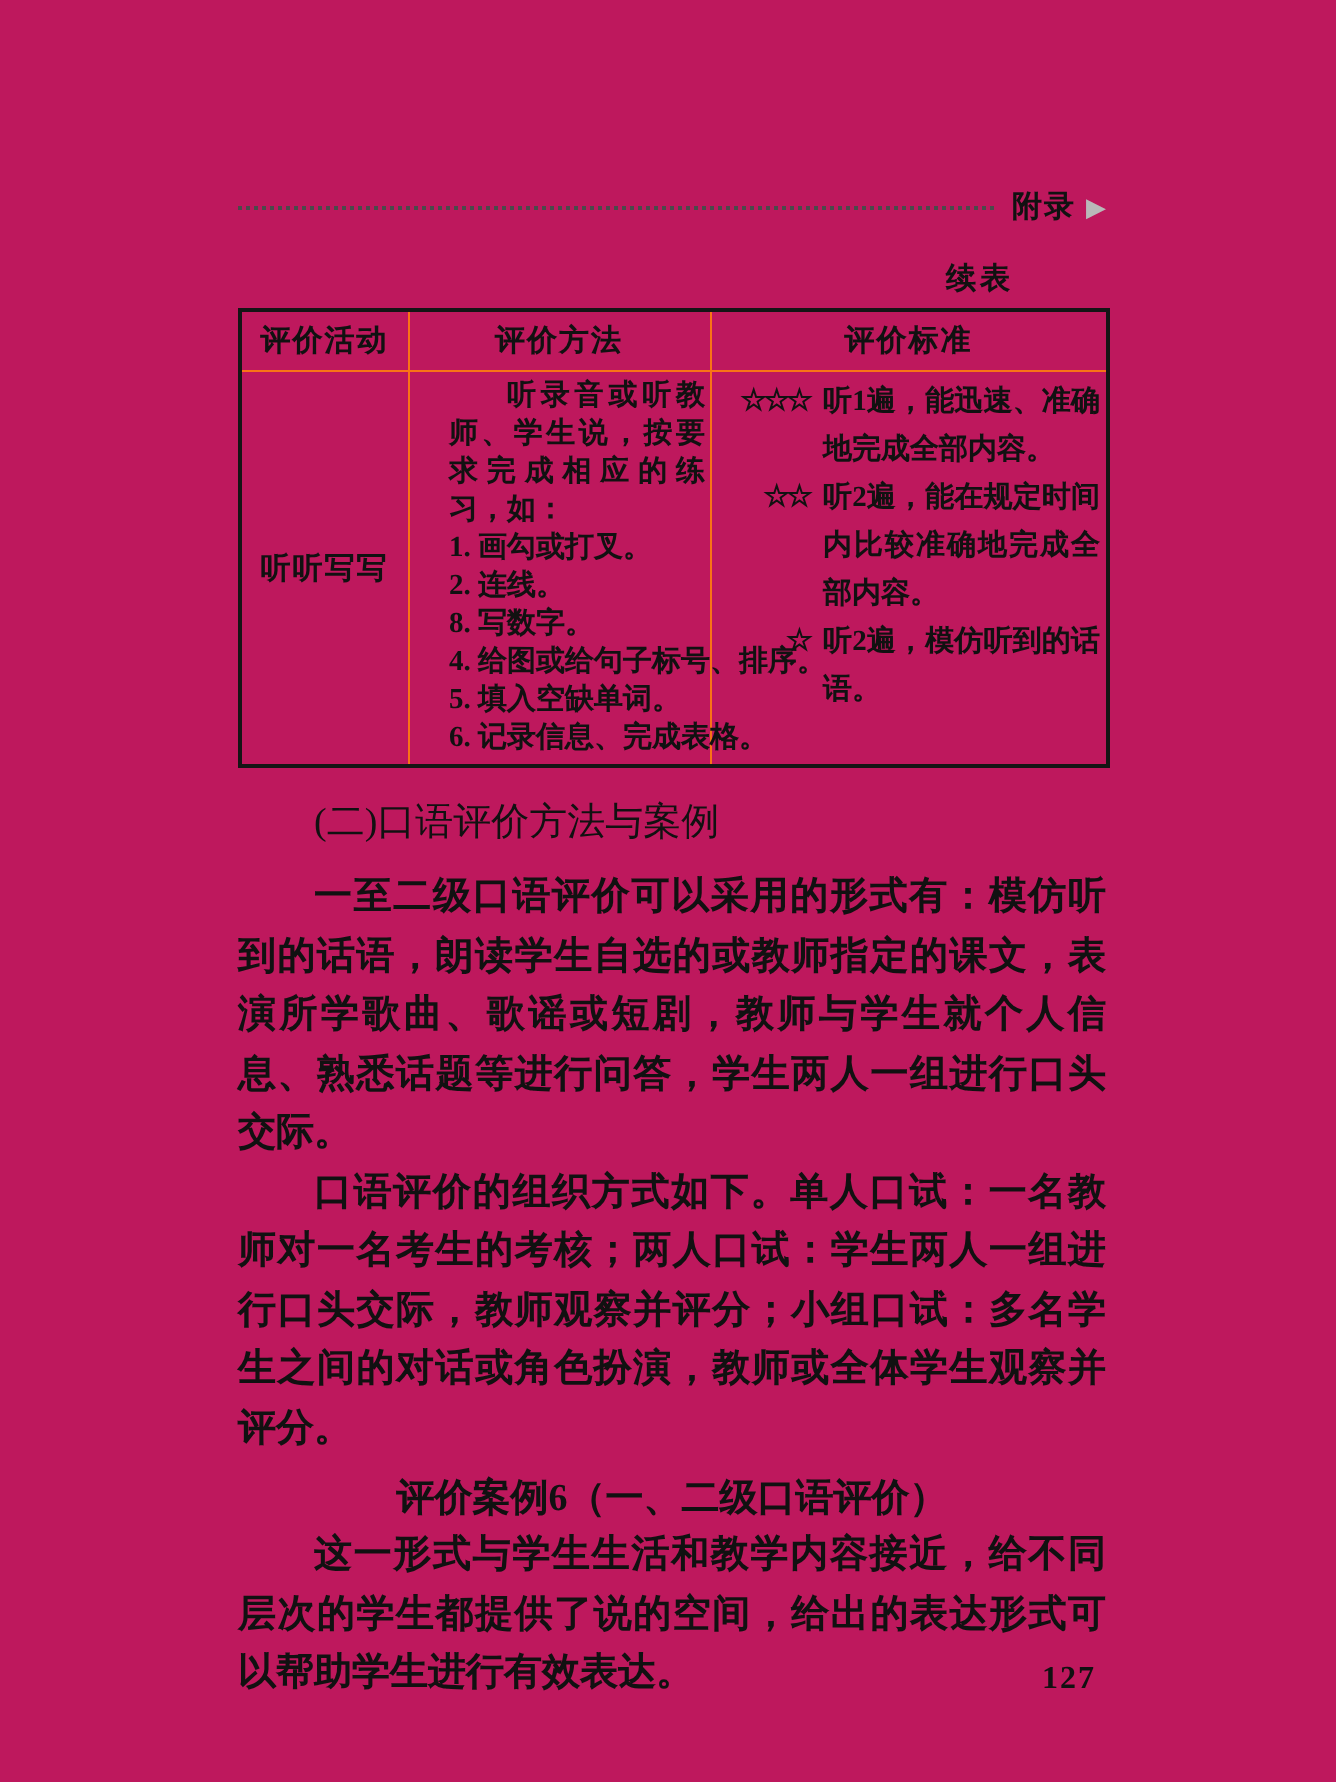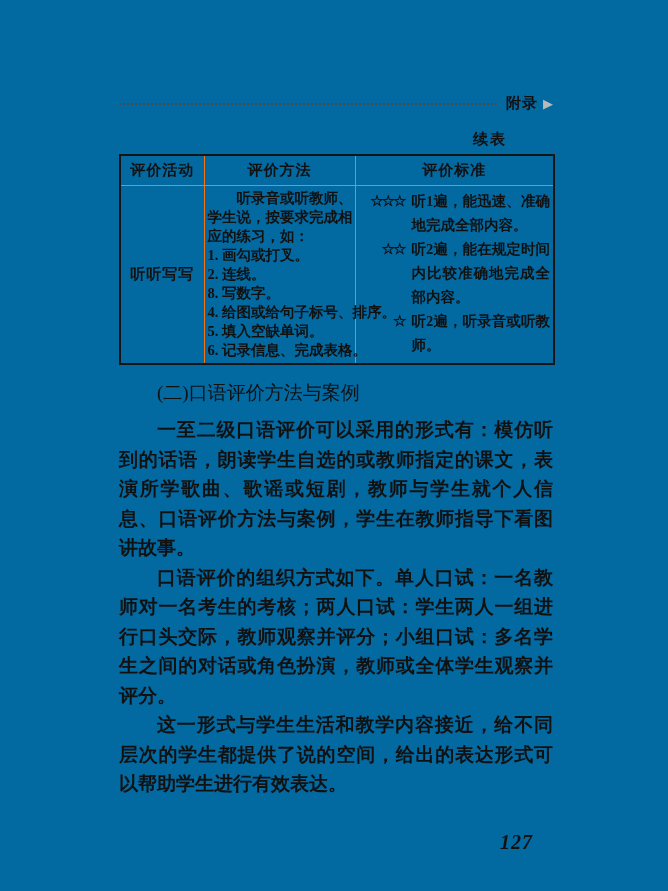--- a/index.html
+++ b/index.html
@@ -7,21 +7,21 @@
     width:668px; height:891px;
     background:#ffffff;
     font-family:"Liberation Serif","DejaVu Serif",serif;
     color:#111111;
     -webkit-font-smoothing:antialiased;
   }
   .page {
     position:relative;
     width:668px; height:891px;
     overflow:hidden;
-    background:#0369a1;
+    background:#be185d;
   }
   .content {
     position:absolute;
     left:119px; top:94px;
     width:434px;
   }
 
   
   .doc-header {
     display:flex;
@@ -82,21 +82,21 @@
   td.cell-activity {
     text-align:center;
     font-size:15px;
     font-weight:600;
     letter-spacing:1px;
   }
   td.cell-method {
     font-size:14.5px;
     font-weight:600;
     line-height:19px;
-    padding:3px 2px 3px 3px;
+    padding:3px 2px 3px 20px;
     vertical-align:top;
   }
   .method-intro { text-indent:2em; text-align:justify; }
   .method-item  { white-space:nowrap; }
   td.cell-criteria {
     font-size:14.5px;
     font-weight:600;
     line-height:24px;
     padding:3px 3px 3px 1px;
     vertical-align:top;
@@ -139,28 +139,27 @@
     text-align:center;
     margin-top:7px;
   }
   .analysis-label {
     font-size:19px;
     font-weight:700;
     line-height:27px;
   }
   .page-number {
     position:absolute;
-    left:499px;
+    left:514px;
     top:831px;
     width:34px;
     text-align:right;
-    font-size:20px;
-    font-weight:600;
-    letter-spacing:1px;
-    font-style:italic;
+    font-size:16px;
+    font-weight:600;
+    letter-spacing:1px;
   }
 </style>
 </head>
 <body>
 
 <div class="page">
   <div class="content">
 
     <div class="doc-header">
       <div class="header-dots"></div>
@@ -199,31 +198,32 @@
             <div class="crit-item">
               <span class="crit-stars">☆☆☆</span>
               <span class="crit-text">听1遍，能迅速、准确地完成全部内容。</span>
             </div>
             <div class="crit-item">
               <span class="crit-stars">☆☆</span>
               <span class="crit-text">听2遍，能在规定时间内比较准确地完成全部内容。</span>
             </div>
             <div class="crit-item">
               <span class="crit-stars">☆</span>
-              <span class="crit-text">听2遍，听录音或听教师。</span>
+              <span class="crit-text">听2遍，模仿听到的话语。</span>
             </div>
           </td>
         </tr>
       </tbody>
     </table>
 
     <div class="section-heading">(二)口语评价方法与案例</div>
 
-    <p class="para first">一至二级口语评价可以采用的形式有：模仿听到的话语，朗读学生自选的或教师指定的课文，表演所学歌曲、歌谣或短剧，教师与学生就个人信息、口语评价方法与案例，学生在教师指导下看图讲故事。</p>
+    <p class="para first">一至二级口语评价可以采用的形式有：模仿听到的话语，朗读学生自选的或教师指定的课文，表演所学歌曲、歌谣或短剧，教师与学生就个人信息、熟悉话题等进行问答，学生两人一组进行口头交际。</p>
     <p class="para">口语评价的组织方式如下。单人口试：一名教师对一名考生的考核；两人口试：学生两人一组进行口头交际，教师观察并评分；小组口试：多名学生之间的对话或角色扮演，教师或全体学生观察并评分。</p>
 
+    <div class="case-title">评价案例6（一、二级口语评价）</div>
 
     <p class="para">这一形式与学生生活和教学内容接近，给不同层次的学生都提供了说的空间，给出的表达形式可以帮助学生进行有效表达。</p>
 
   </div>
 
   <div class="page-number">127</div>
 </div>
 
 </body></html>

